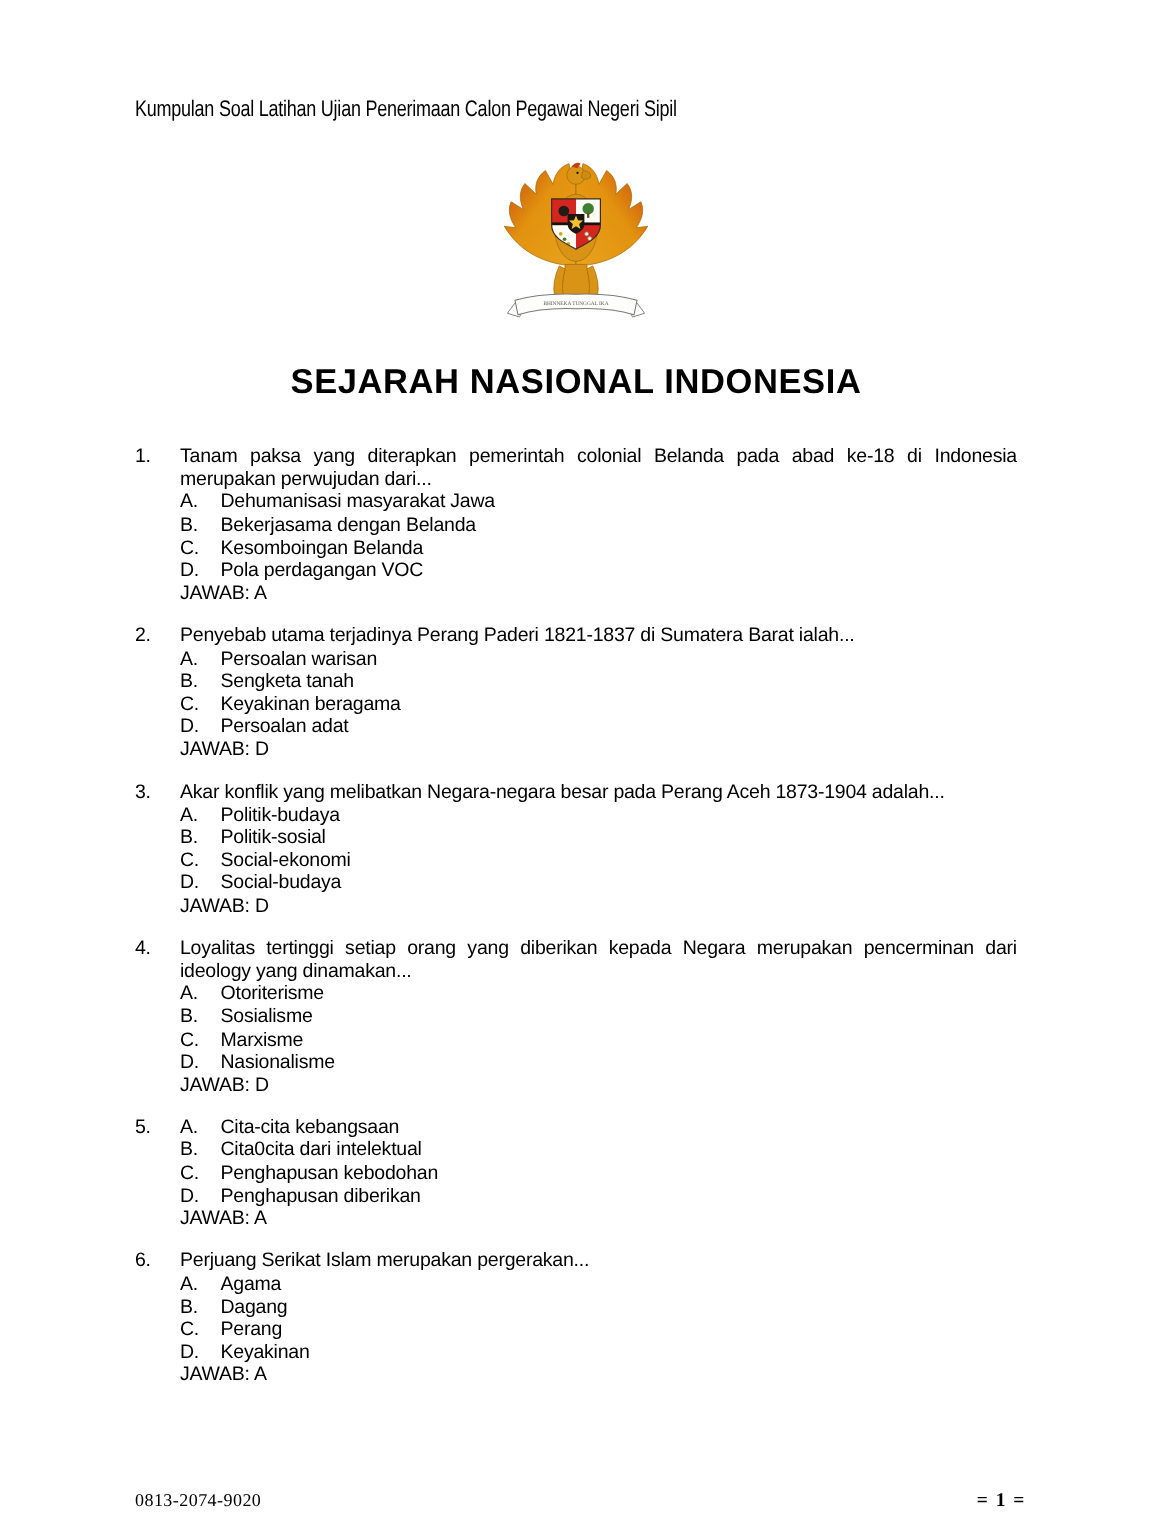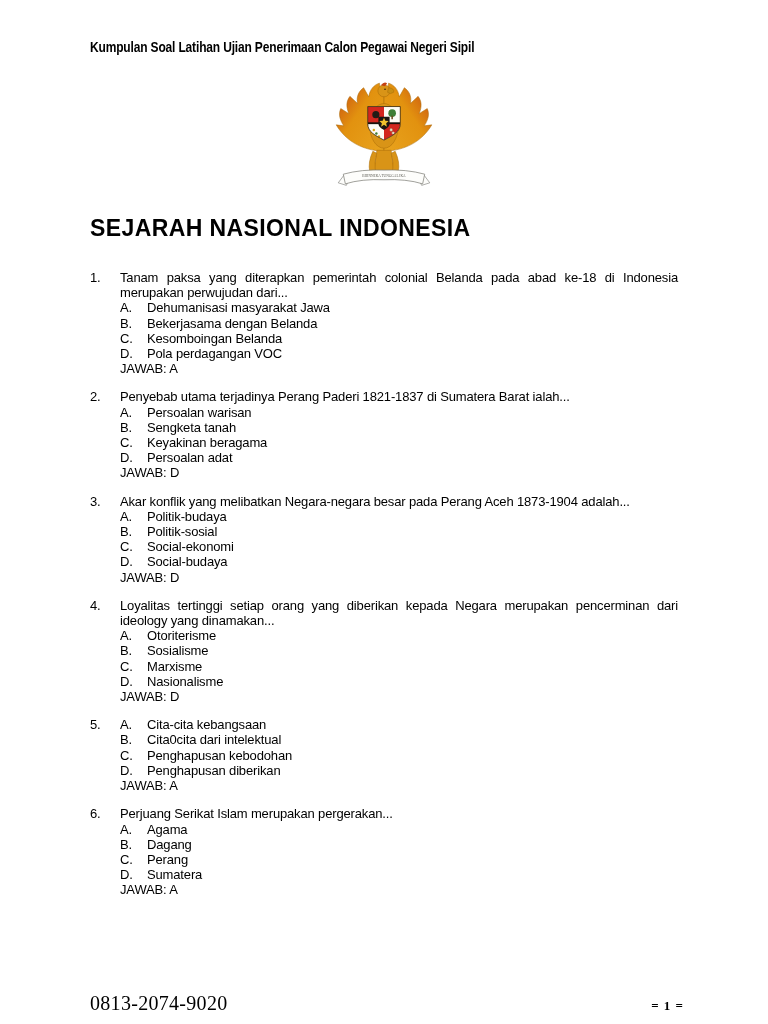--- a/index.html
+++ b/index.html
@@ -4,46 +4,46 @@
 <style>
   * { margin:0; padding:0; box-sizing:border-box; }
   html,body { background:#e9e9e9; }
   .page {
     width:768px; height:1024px; position:relative; background:#ffffff;
     margin:0 auto; overflow:hidden; color:#000;
     font-family:"Liberation Sans", sans-serif;
   }
   .content { padding:0 90px; }
   .doc-header {
-    padding-top:38px;
-    font-weight:bold; font-size:15px; white-space:nowrap;
+    padding-top:64px;
+    font-weight:normal; font-size:15px; white-space:nowrap;
   }
   .doc-header .condensed {
     display:inline-block; transform:scaleX(0.8); transform-origin:left center;
     letter-spacing:-0.2px;
   }
   .emblem-wrap { display:flex; justify-content:center; margin-top:20px; }
   .page-title {
-    text-align:left; font-size:23px; font-weight:bold;
+    text-align:center; font-size:23px; font-weight:bold;
     letter-spacing:0.4px; margin-top:22px;
   }
   .questions { margin-top:28px; font-size:13px; line-height:15.2px; letter-spacing:-0.15px; }
   .question { display:flex; margin-bottom:13px; }
   .q-num { width:30px; flex:none; }
   .q-body { flex:1; }
   .q-text { text-align:justify; }
   .option { display:flex; }
   .opt-letter { width:27px; flex:none; }
   .answer {}
   .footer {
     position:absolute; left:90px; right:84px; top:992px;
     display:flex; justify-content:space-between; align-items:baseline;
     font-family:"Liberation Serif", serif;
   }
-  .phone { font-size:20px; letter-spacing:0.3px; }
+  .phone { font-size:12px; letter-spacing:0.3px; }
   .page-num { font-size:13px; font-weight:bold; letter-spacing:1px; }
 </style>
 </head>
 <body>
 
 <div class="page">
   <div class="content">
 
     <div class="doc-header">
       <span class="condensed">Kumpulan Soal Latihan Ujian Penerimaan Calon Pegawai Negeri Sipil</span>
@@ -256,21 +256,21 @@
           <div class="option">
               <span class="opt-letter">B.</span>
               <span>Dagang</span>
             </div>
           <div class="option">
               <span class="opt-letter">C.</span>
               <span>Perang</span>
             </div>
           <div class="option">
               <span class="opt-letter">D.</span>
-              <span>Sumatera</span>
+              <span>Keyakinan</span>
             </div>
           <div class="answer">JAWAB: A</div>
         </div>
       </div>
 
     </div>
   </div>
 
   <div class="footer">
     <span class="phone">0813-2074-9020</span>

